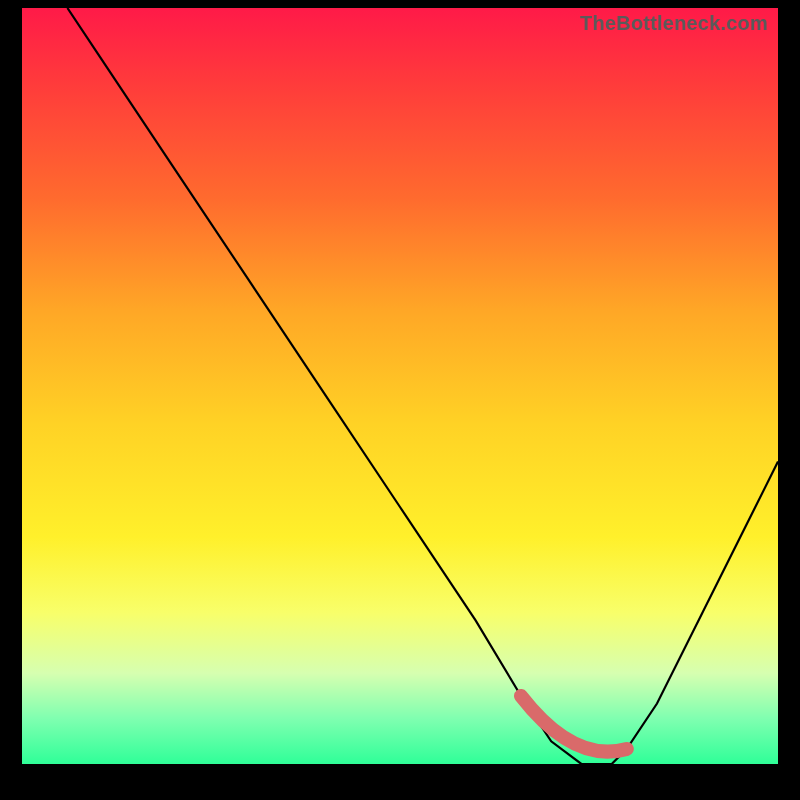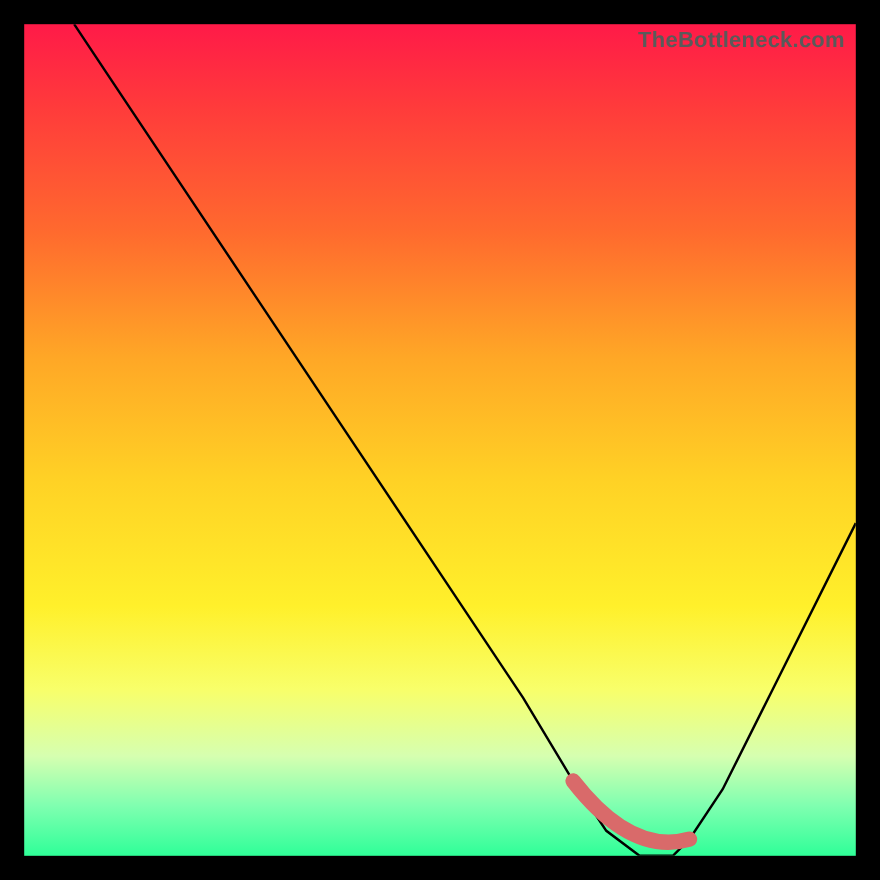--- a/index.html
+++ b/index.html
@@ -13,21 +13,21 @@
   }
   .frame {
     position: relative;
     width: 800px;
     height: 800px;
     background: #000;
   }
   .plot-area {
     position: absolute;
     left: 22px;
-    top: 22px;
+    top: 8px;
     width: 756px;
     height: 756px;
     background: linear-gradient(
       to bottom,
       #ff1a48 0%,
       #ff3b3b 10%,
       #ff6a2e 25%,
       #ffa726 40%,
       #ffd225 55%,
       #fff02b 70%,

